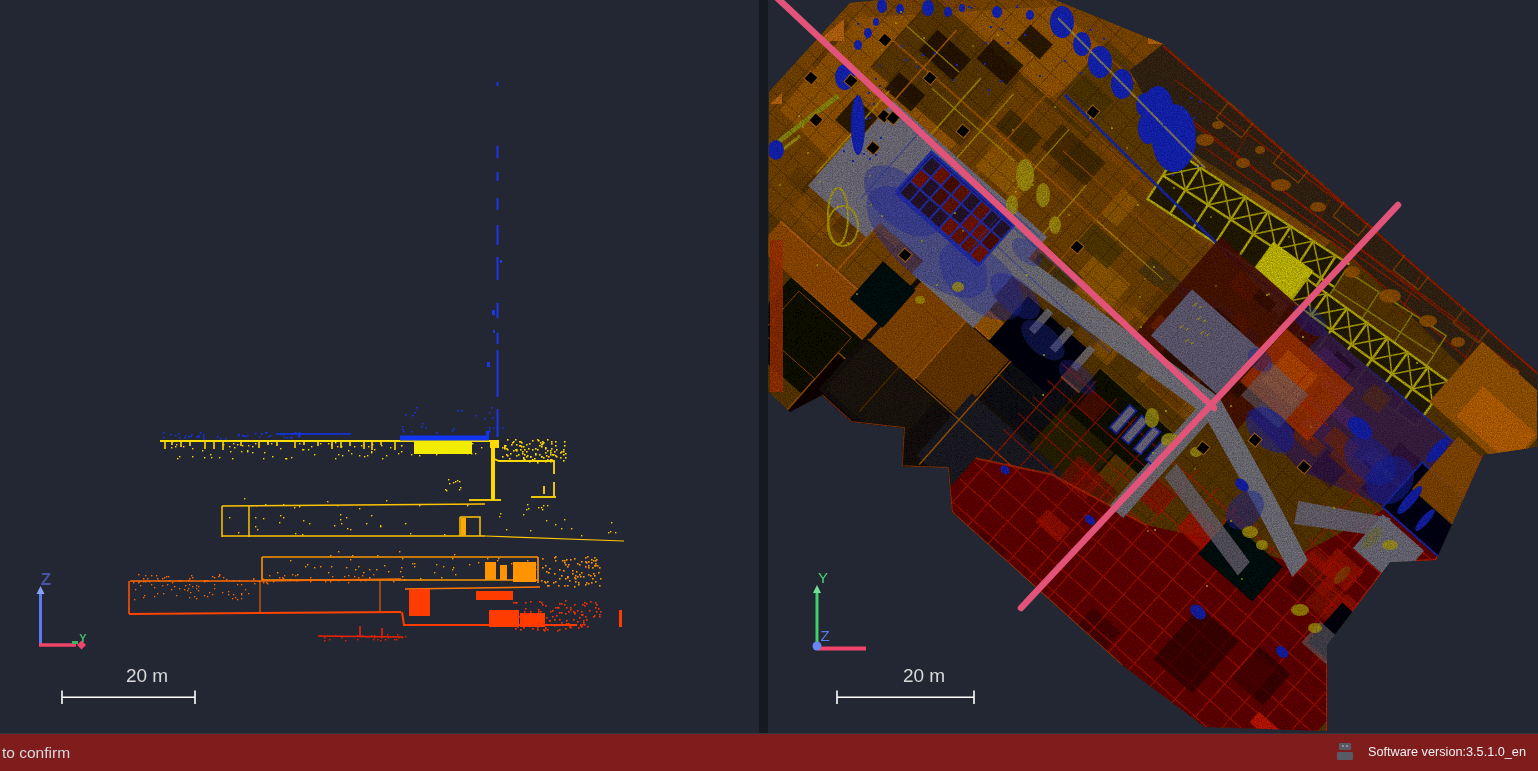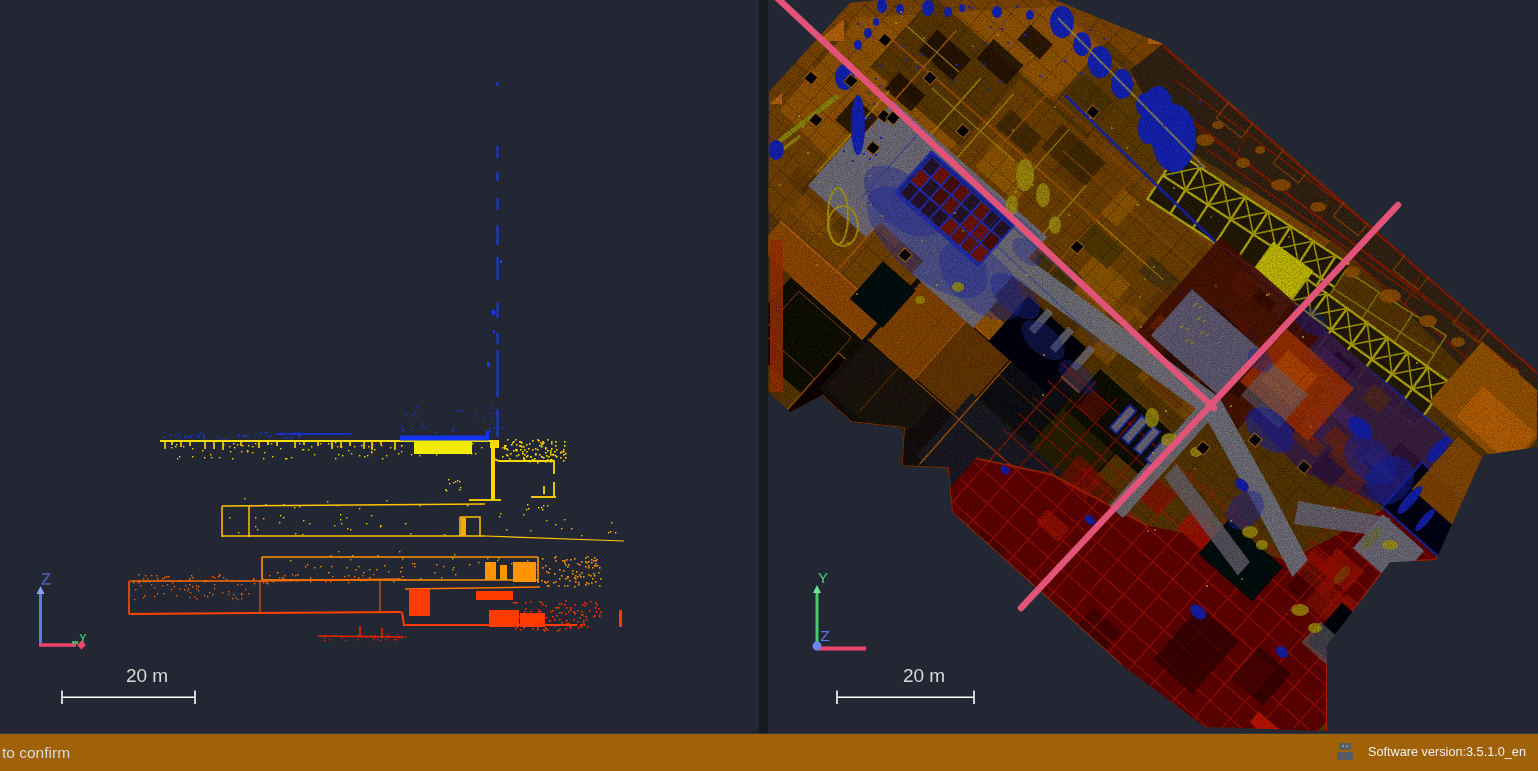--- a/index.html
+++ b/index.html
@@ -1769,21 +1769,21 @@
 </g>
 
 <g stroke="#ffffff" stroke-width="1.6">
 <path d="M837,690.5 V704"></path>
       <path d="M837,697.3 H974"></path>
       <path d="M974,690.5 V704"></path>
 </g>
 <text x="924" y="682" text-anchor="middle" font-size="19" fill="#d9d9d9">20 m</text>
 </svg>
 
-<div style="position:absolute;left:0;top:733px;width:1538px;height:38px;background:#a16207;border-top:1px solid #32363f;">
+<div style="position:absolute;left:0;top:733px;width:1538px;height:38px;background:#7f1d1d;border-top:1px solid #32363f;">
 
 <div style="position:absolute;left:2px;top:10px;font-size:15.5px;color:#d8d9dd;">to confirm</div>
 
 <svg style="position:absolute;left:1337px;top:8px" width="18" height="20">
       <g fill="#565b66">
         <rect x="2" y="1" width="12" height="7" rx="1"></rect>
         <rect x="0" y="10" width="16" height="8" rx="1"></rect>
       </g>
       <rect x="5" y="3" width="2" height="2" fill="#8a8f99"></rect>
       <rect x="9" y="3" width="2" height="2" fill="#8a8f99"></rect>

